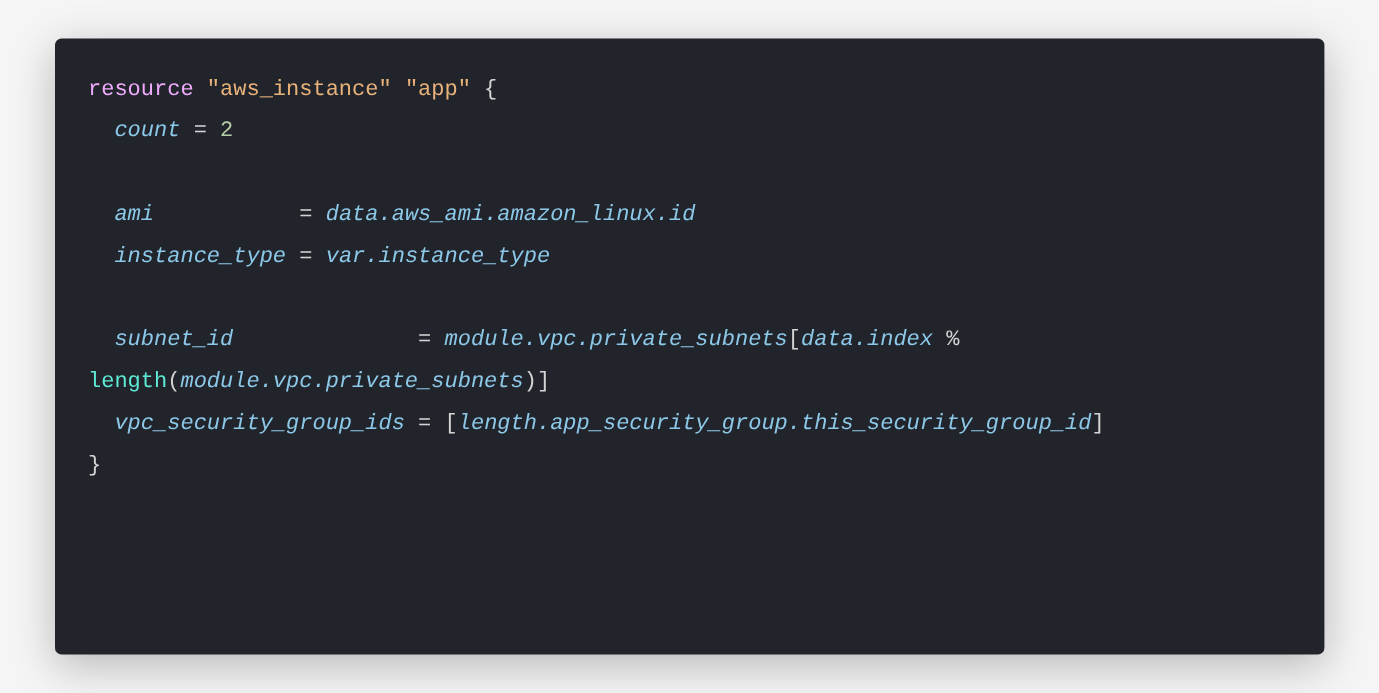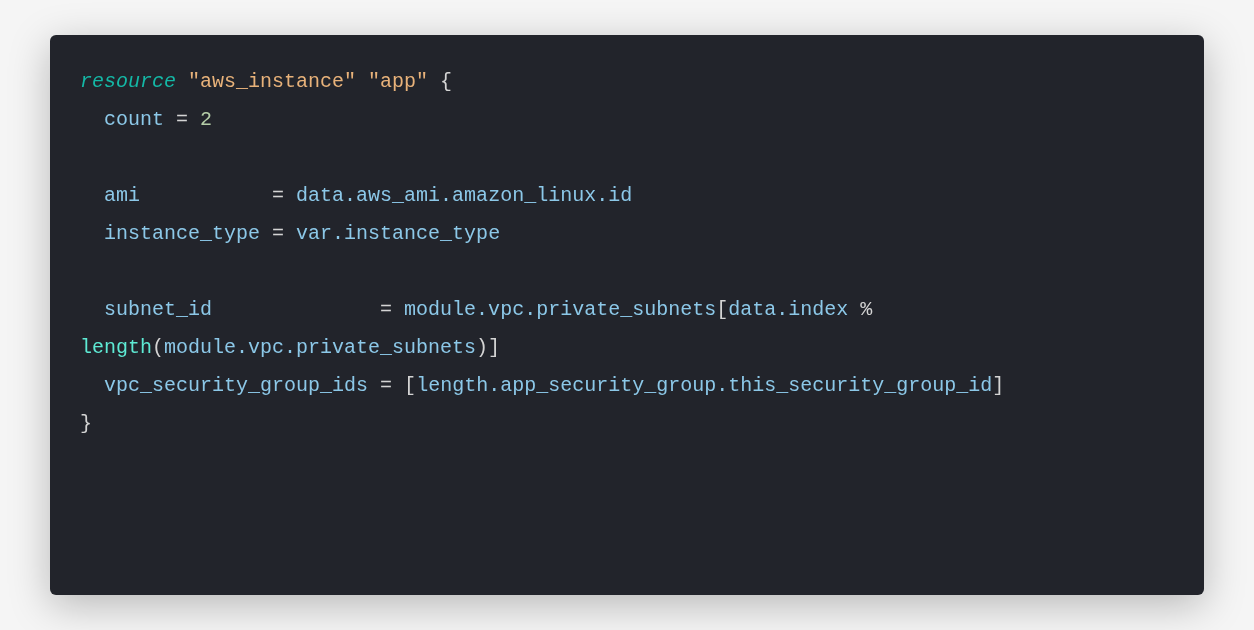--- a/index.html
+++ b/index.html
@@ -26,26 +26,26 @@
       overflow: hidden;
     }
     pre {
       font-family: inherit;
       font-size: 20px;
       line-height: 1.9;
       color: #d4d4d4;
       white-space: pre-wrap;
       word-break: break-word;
     }
-    .kw { color: #14b8a6; font-style: italic; }
+    .kw { color: #f0abfc; }
     .str { color: #e8b27a; }
-    .attr { color: #8cc8e8; }
+    .attr { color: #8cc8e8; font-style: italic; }
     .num { color: #b5cea8; }
     .op { color: #d4d4d4; }
-    .ref { color: #8cc8e8; }
+    .ref { color: #8cc8e8; font-style: italic; }
     .fn { color: #5eead4; }
     .punc { color: #d4d4d4; }
   </style>
 </head>
 <body>
 
 <div class="code-block">
 <pre><span class="kw">resource</span> <span class="str">"aws_instance"</span> <span class="str">"app"</span> <span class="punc">{</span>
   <span class="attr">count</span> <span class="op">=</span> <span class="num">2</span>
 

